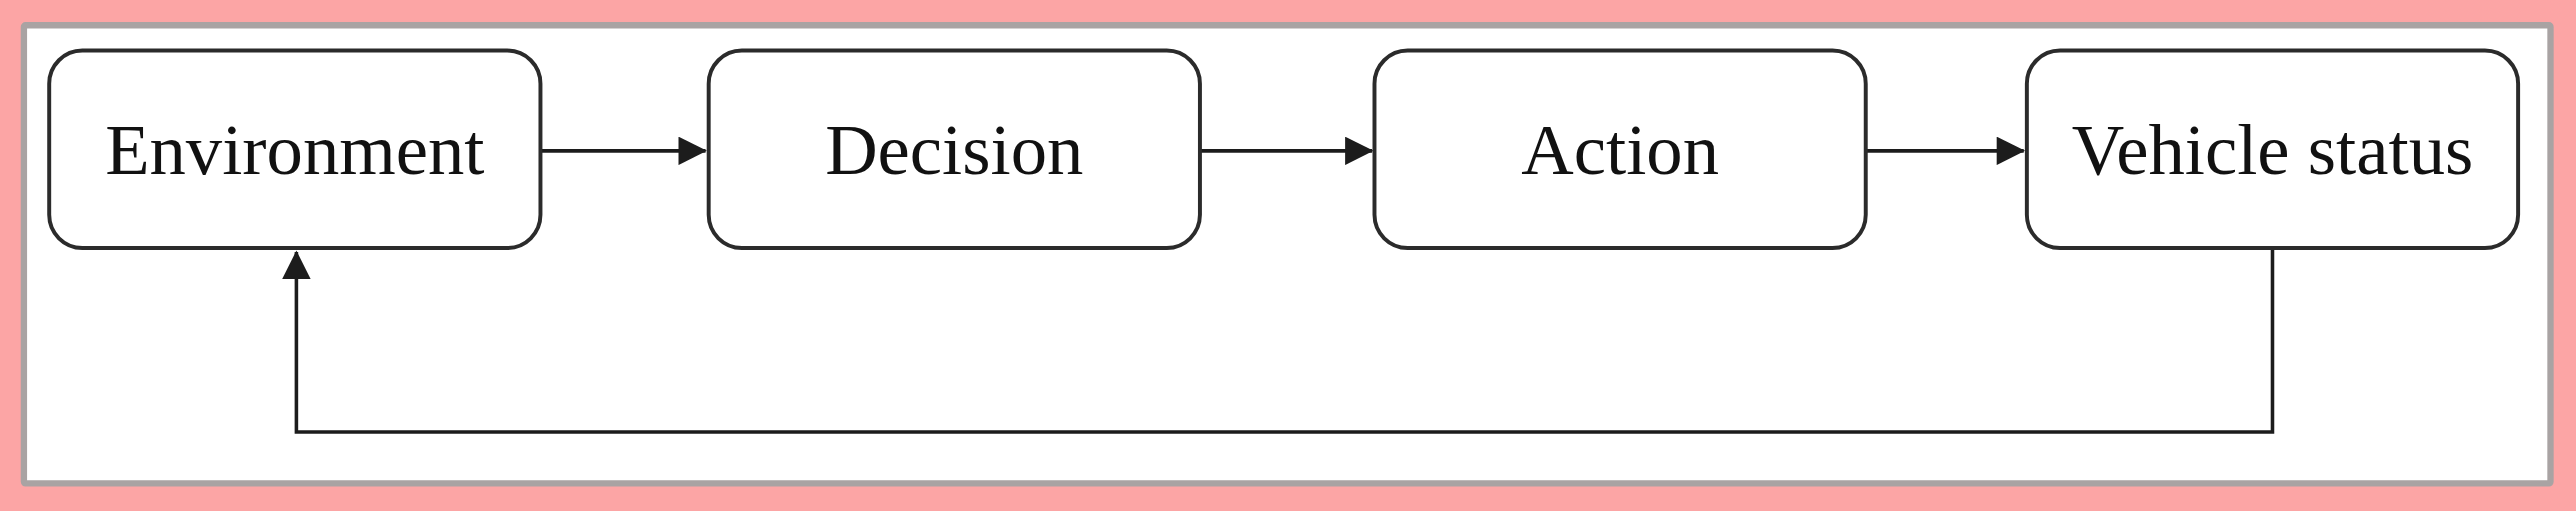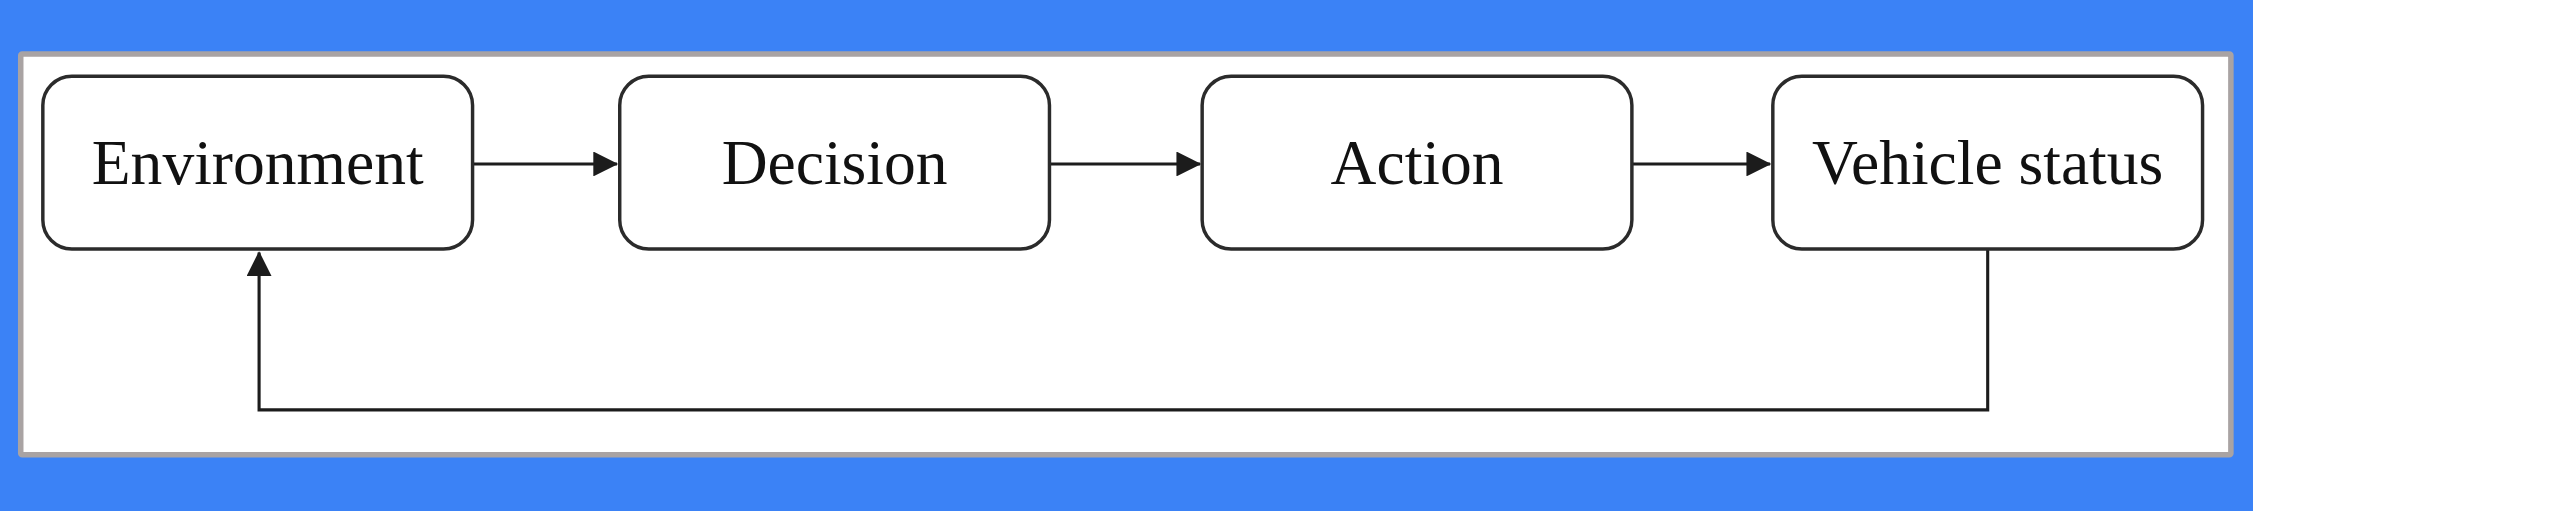--- a/index.html
+++ b/index.html
@@ -2,23 +2,23 @@
 <html style="--frame-color: #a9a3a3; --node-border-color: #2b2b2b; --connector-color: #1c1c1c; --text-color: #111111;font-size:12.6px"><head>
 <meta charset="utf-8">
 <style>
   html, body {
     margin: 0;
     padding: 0;
     background: #ffffff;
   }
   .canvas {
     position: relative;
-    width: 2253px;
+    width: 2576px;
     height: 511px;
-    background: #3b82f6;
+    background: #fca5a5;
     font-family: "Liberation Serif", "DejaVu Serif", serif;
   }
   .canvas svg {
     display: block;
     width: 100%;
     height: 100%;
   }
   .outer-frame {
     fill: #ffffff;
     stroke: var(--frame-color, #a9a3a3);

